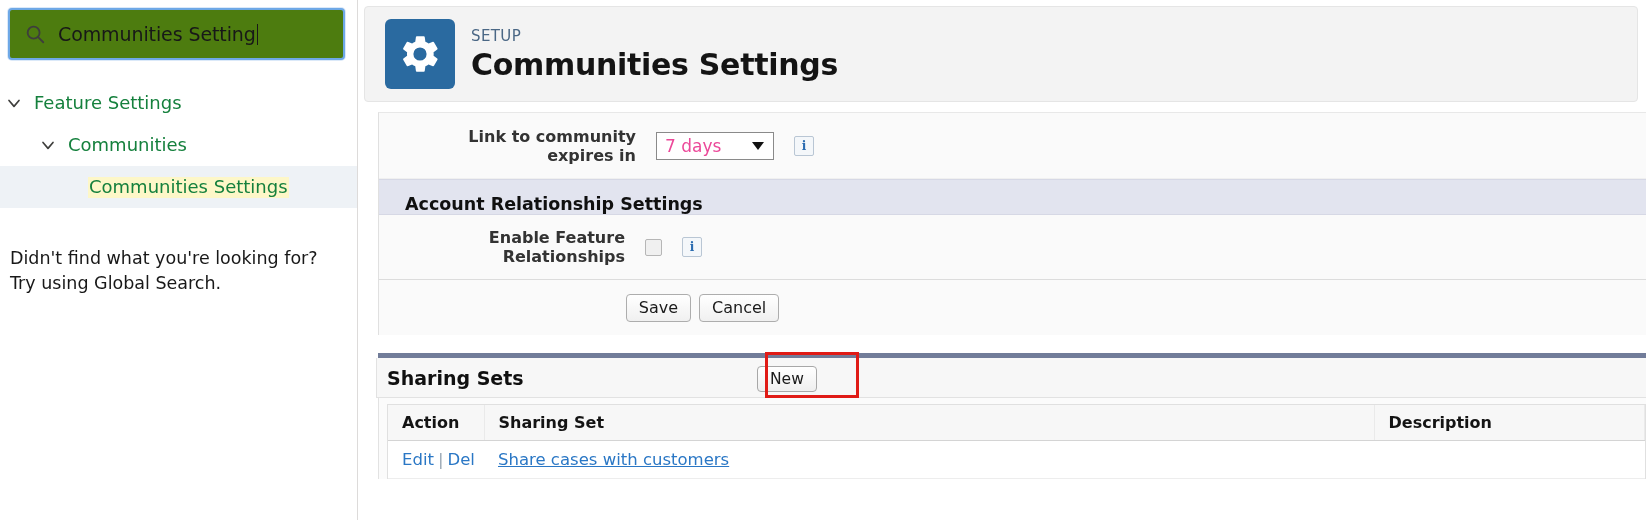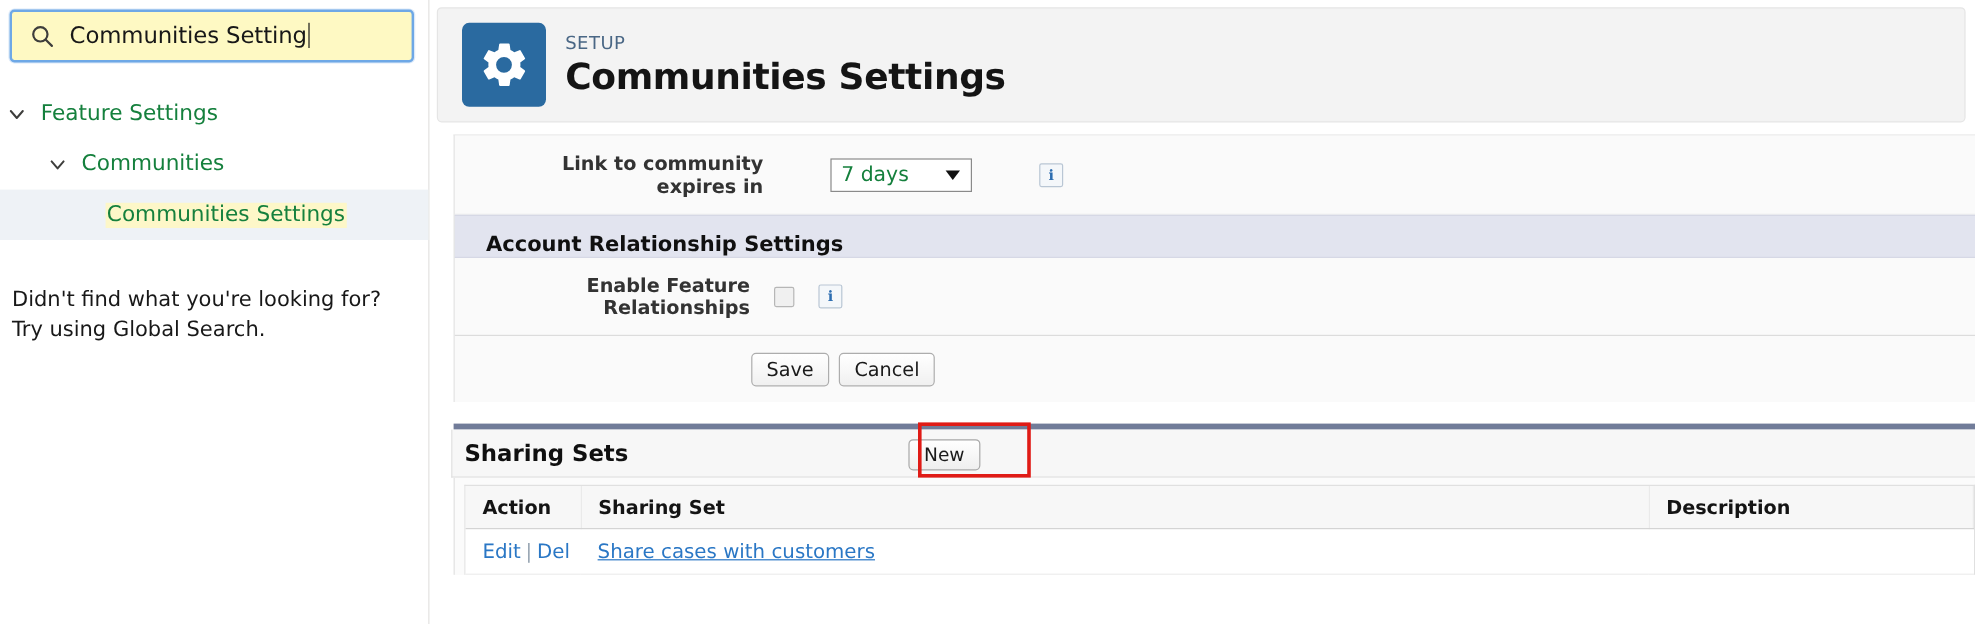--- a/index.html
+++ b/index.html
@@ -21,24 +21,24 @@
   .sidebar {
     width: 358px;
     height: 520px;
     background: #ffffff;
     border-right: 1px solid #dddbda;
     flex: 0 0 358px;
     position: relative;
   }
   .search-wrap {
     margin: 8px 12px 0 8px;
-    height: 44px;
+    height: 52px;
     border: 2px solid #6ea8e6;
     border-radius: 4px;
-    background: #fef9c3;
+    background: #4d7c0f;
     display: flex;
     align-items: center;
     padding: 0 14px;
     box-shadow: 0 0 0 1px rgba(110,168,230,0.25);
   }
   .search-icon {
     width: 22px; height: 22px;
     flex: 0 0 22px;
     margin-right: 12px;
     color: #3e3e3c;
@@ -149,42 +149,41 @@
     border-top: 1px solid #e8e8e8;
     background: #fafafa;
   }
   .row-expires {
     background: #fafafa;
     height: 66px;
     display: flex;
     align-items: center;
     padding-left: 45px;
     border-bottom: 1px solid #f0f0f0;
-    gap: 36px;
   }
   .fld-label {
     font-size: 16px;
     font-weight: bold;
     color: #333333;
     font-family: "DejaVu Sans", sans-serif;
     width: 232px;
     text-align: right;
     padding-right: 20px;
   }
   .sel {
     position: relative;
     width: 118px;
     height: 28px;
     border: 1px solid #8a8a8a;
     background: #ffffff;
     display: flex;
     align-items: center;
     padding: 0 8px;
     font-size: 17px;
-    color: #15803d;
+    color: #ec4899;
     font-family: "DejaVu Sans", sans-serif;
     cursor: pointer;
   }
   .sel .arrow {
     position: absolute;
     right: 9px;
     top: 50%;
     transform: translateY(-50%);
     width: 0; height: 0;
     border-left: 6px solid transparent;

